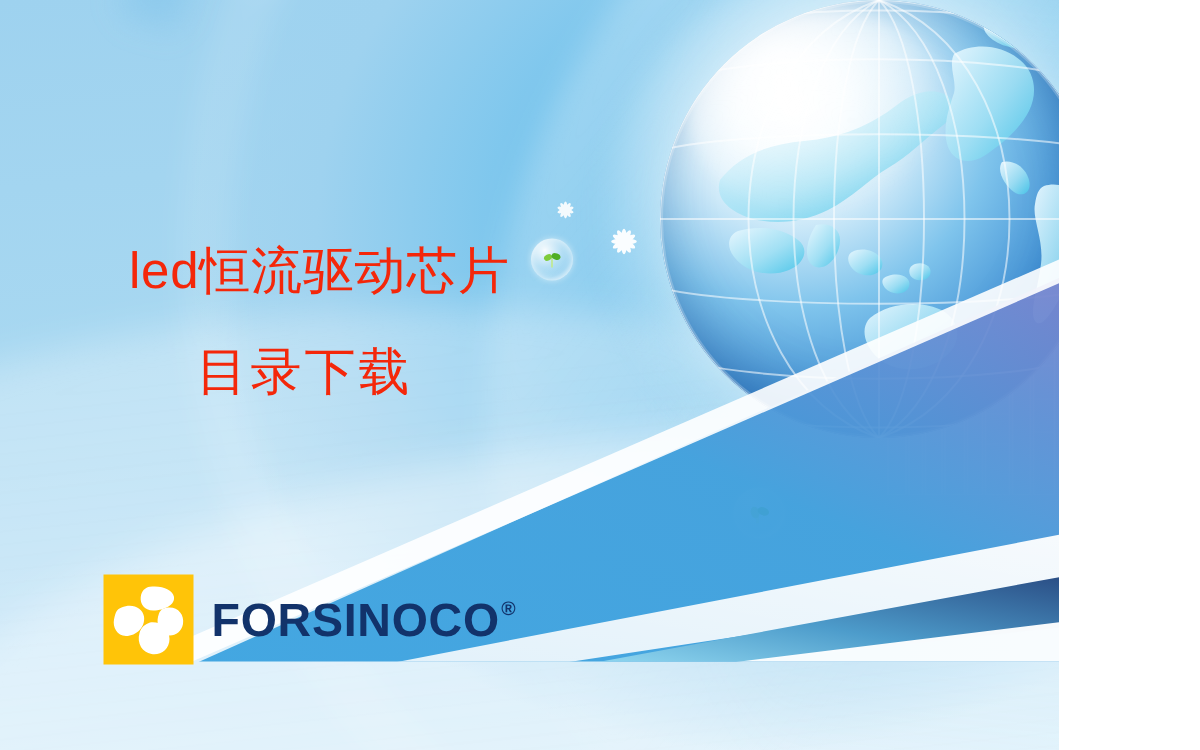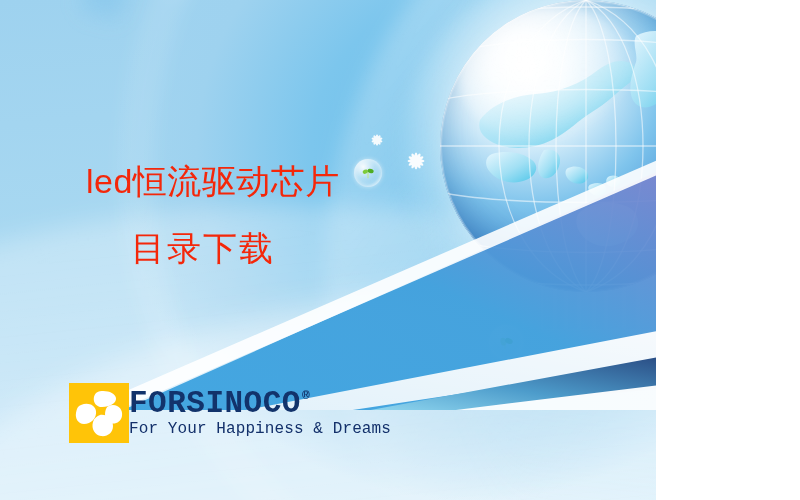--- a/index.html
+++ b/index.html
@@ -2,21 +2,21 @@
 <html><head>
 <meta charset="utf-8">
 <style>
   html, body {
     margin: 0;
     padding: 0;
     background: #ffffff;
   }
   #poster {
     position: relative;
-    width: 656px;
+    width: 706px;
     height: 500px;
     overflow: hidden;
     font-family: "Liberation Sans", "DejaVu Sans", sans-serif;
     background: linear-gradient(160deg, #9ed2ef 0%, #a4d5f0 30%, #bfe2f6 60%, #cfeaf9 100%);
   }
 
   
   .bg-layer { position: absolute; inset: 0; }
 
   .bg-base {
@@ -203,25 +203,24 @@
     display: flex;
     align-items: center;
   }
   .brand-mark {
     width: 60px; height: 60px;
     background: #ffc408;
     flex: 0 0 auto;
     position: relative;
   }
   .brand-text {
-    margin-left: 0;
+    margin-left: 12px;
     display: flex;
-    flex-direction: column;
+    flex-direction: row;
     justify-content: center;
-    font-family: Liberation Mono, monospace;
   }
   .brand-name {
     font-size: 31px;
     font-weight: bold;
     color: #12336b;
     letter-spacing: 0.5px;
     line-height: 1;
     display: flex;
     align-items: flex-start;
   }
@@ -442,17 +441,16 @@
           <path d="M44 22 C50 22 54 27 53 33 C52 39 46 42 41 40 C36 38 35 31 37 26 C38 23 41 22 44 22 Z"></path>
           <path d="M31 32 C38 31 44 36 44 43 C44 50 38 54 32 53 C26 52 22 46 24 39 C25 35 28 33 31 32 Z"></path>
         </g>
       </svg>
     </div>
     <div class="brand-text">
       <div class="brand-name">
         <span>FORSINOCO</span>
         <span class="brand-reg">®</span>
       </div>
-      <div class="brand-tag">For Your Happiness &amp; Dreams</div>
     </div>
   </div>
 
 </div>
 
 </body></html>

